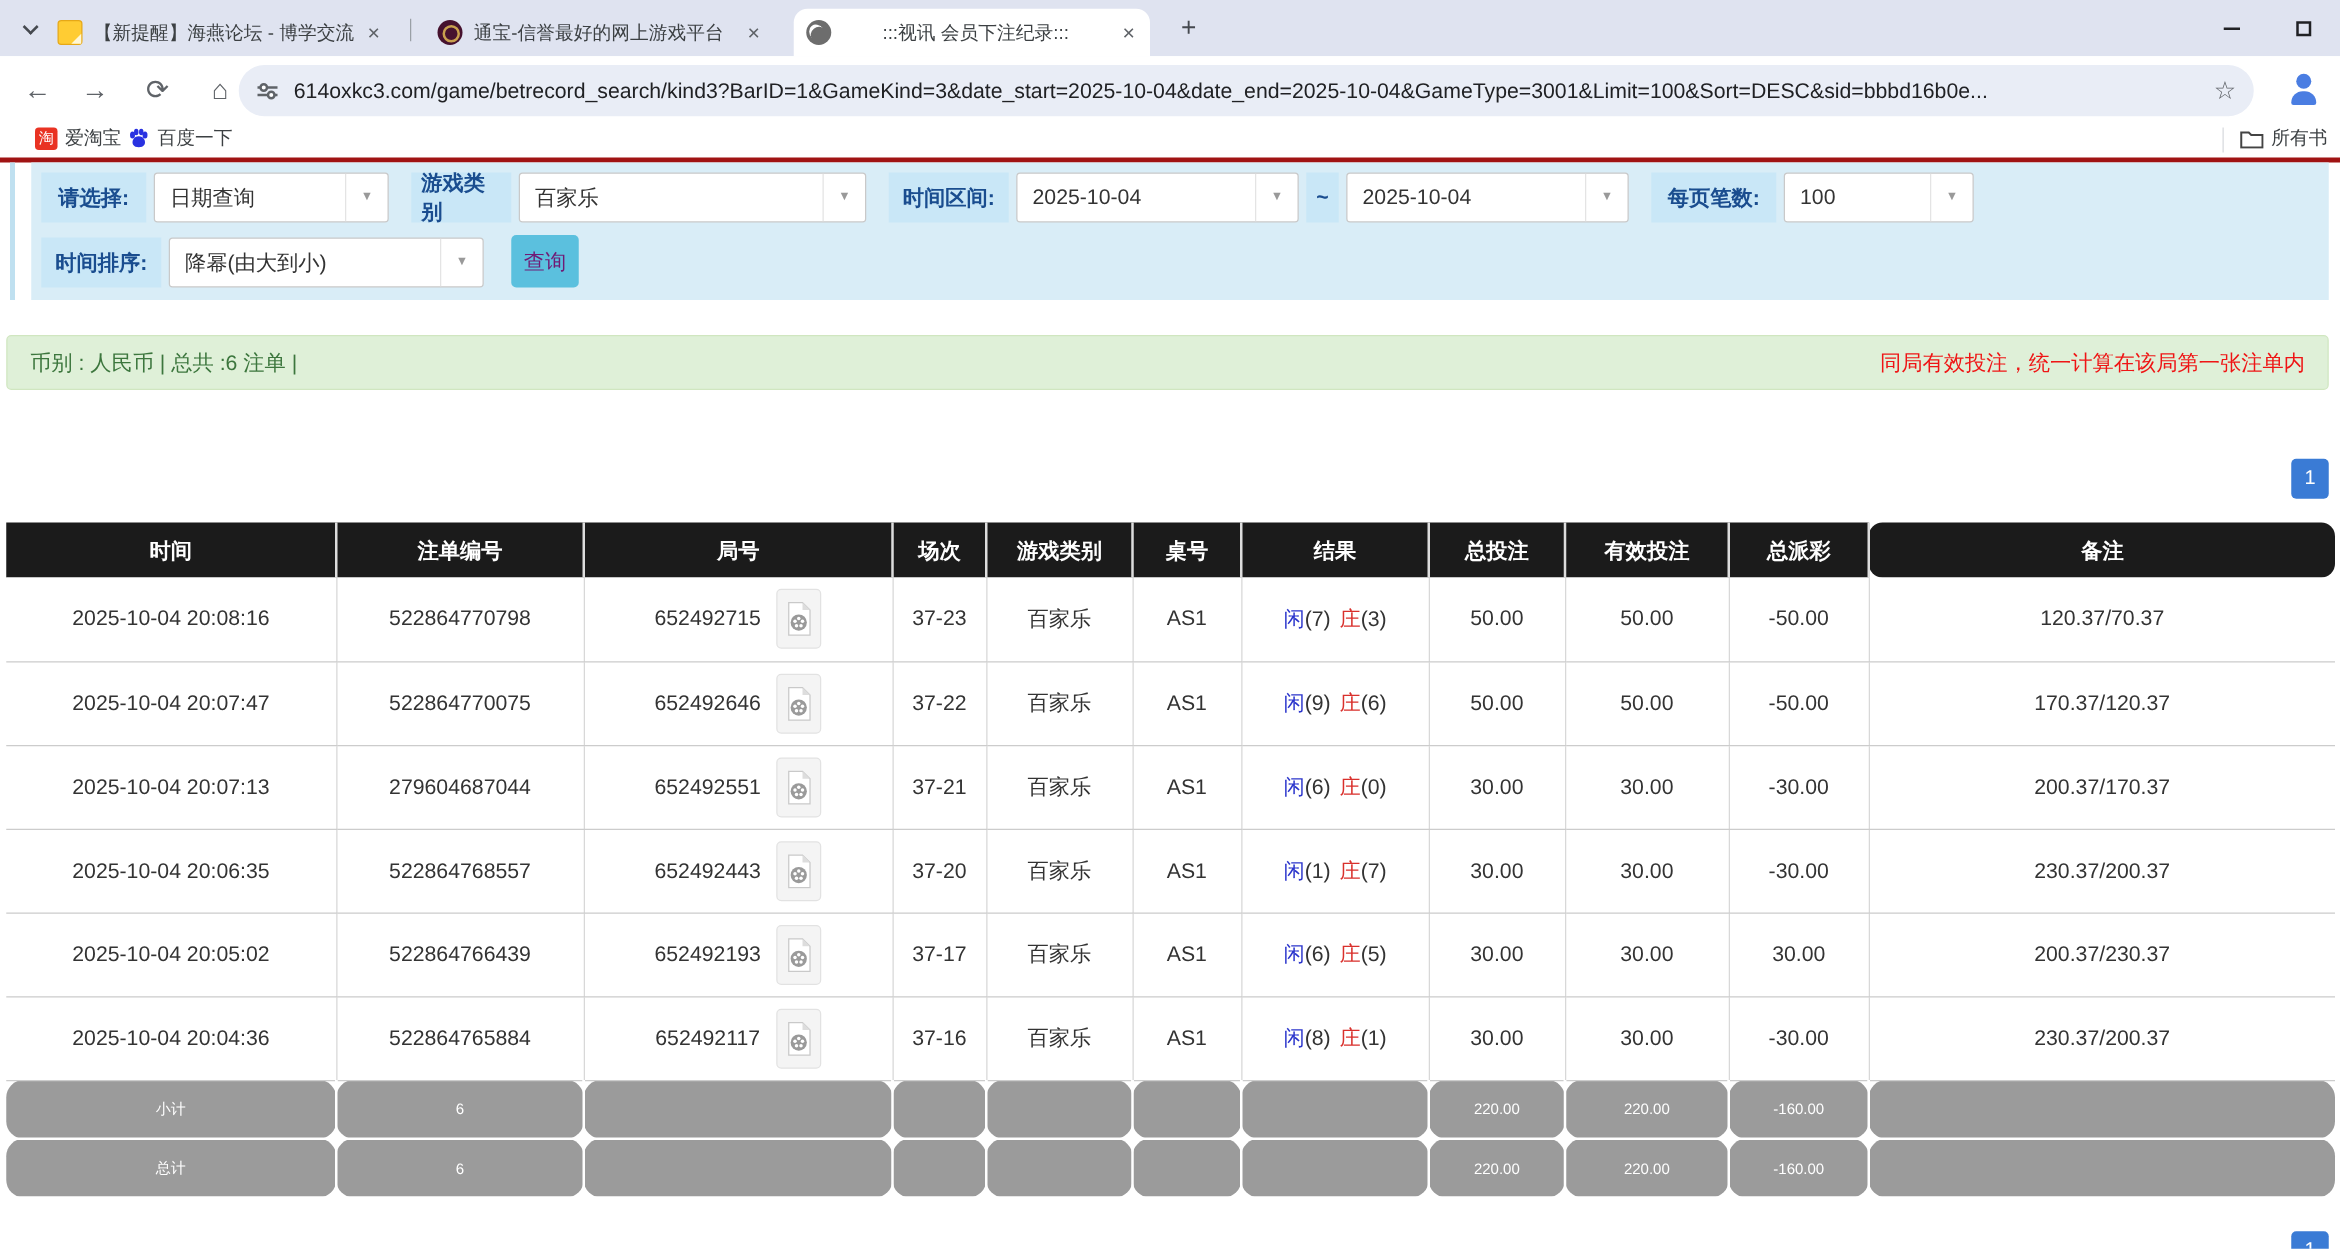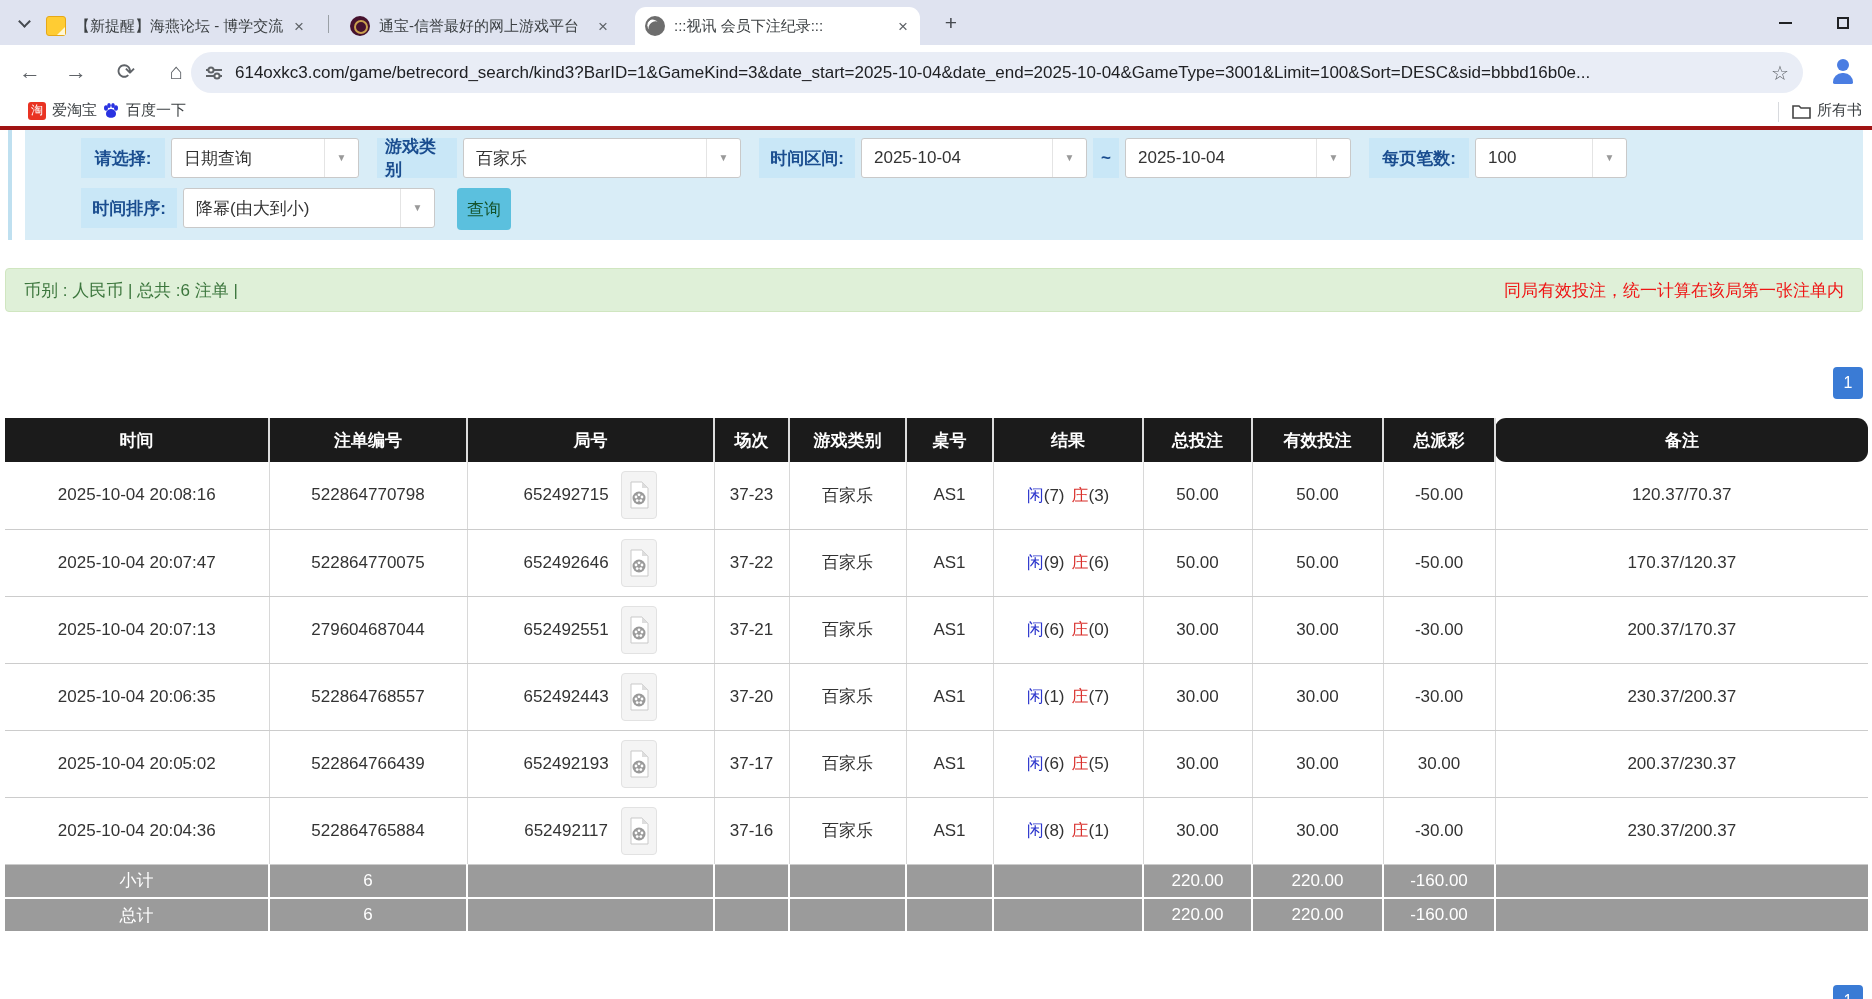--- a/index.html
+++ b/index.html
@@ -7,21 +7,21 @@
     font-family:"Liberation Sans","DejaVu Sans",sans-serif; }
   #screen { position:relative; width:1872px; height:999px; background:#fff; }
 
   
   .tabbar { position:absolute; top:0; left:0; width:1872px; height:45px; background:#dfe3f0; }
   .tab-search { position:absolute; left:14px; top:14px; width:20px; height:20px; cursor:pointer; }
   .tab-search i { display:block; width:9px; height:9px; border-right:2px solid #45494f;
     border-bottom:2px solid #45494f; transform:rotate(45deg); margin:3px auto; }
   .tab { position:absolute; top:7px; height:38px; border-radius:11px 11px 0 0;
     display:flex; align-items:center; padding:0 10px; }
-  .tab.active { background:#fff; }
+  .tab.active { background:#fff;text-align:center; }
   .tab-title { font-size:15px; color:#3c4043; white-space:nowrap; overflow:hidden;
     flex:1; margin:0 9px; }
   .tab-close { font-size:17px; color:#5f6368; line-height:1; cursor:pointer; padding:0 2px; }
   .tab-sep { position:absolute; top:15px; width:1px; height:18px; background:#9aa0a6; }
   .favicon { width:20px; height:20px; flex:0 0 20px; position:relative; }
   .fav-note { background:#ffcc33; border-radius:3px; border:1px solid #e6a817; }
   .fav-note::after { content:""; position:absolute; right:0; bottom:0; width:0; height:0;
     border-left:8px solid transparent; border-bottom:8px solid #fff7d6; }
   .fav-coin { background:#46122e; border-radius:50%; }
   .fav-coin::after { content:""; position:absolute; left:4px; top:4px; width:10px; height:10px;
@@ -55,30 +55,30 @@
     font-size:15px; color:#3c4043; cursor:pointer; }
   .bm-ico-taobao { width:18px; height:18px; background:#e93323; border-radius:3px; color:#fff;
     font-size:12px; display:flex; align-items:center; justify-content:center; }
   .bm-sep { position:absolute; left:1778px; top:2px; width:1px; height:20px; background:#d8dade; }
   .redline { position:absolute; top:126px; left:0; width:1872px; height:4px; background:#a01313; }
 
   
   .filter-panel { position:absolute; top:130px; left:25px; width:1838px; height:110px;
     background:#d9edf7; padding:8px 0 0 8px; }
   .filter-edge { position:absolute; top:130px; left:8px; width:4px; height:110px; background:#bfe0f0; }
-  .f-row { display:flex; align-items:flex-start; gap:6px;margin-left:48px; }
+  .f-row { display:flex; align-items:flex-end; gap:6px; }
   .f-row2 { margin-top:10px; }
   .chip { background:#c9e7f7; color:#1a4d8f; font-weight:bold; font-size:17px;
     height:40px; display:flex; align-items:center; justify-content:center; padding:0 8px; }
   .sel { background:#fff; border:1px solid #c9c9c9; border-radius:3px; height:40px;
     display:flex; align-items:center; cursor:pointer; }
   .sel .val { flex:1; font-size:17px; color:#333; padding-left:12px; white-space:nowrap; overflow:hidden; }
   .sel .caret { width:34px; text-align:center; font-size:10px; color:#999;
     border-left:1px solid #e4e4e4; line-height:38px; }
-  .btn-query { margin-left:16px; width:54px; height:42px; background:#5bc0de; color:#14532d;
+  .btn-query { margin-left:16px; width:54px; height:42px; background:#5bc0de; color:#701a75;
     border:none; border-radius:4px; font-size:17px; cursor:pointer;
     font-family:Liberation Serif, serif; }
 
   
   .notice { position:absolute; top:268px; left:5px; width:1858px; height:44px;
     background:#dff0d8; border:1px solid #d0e6c0; border-radius:4px;
     display:flex; align-items:center; justify-content:space-between; padding:0 18px; }
   .notice-left { color:#3c763d; font-size:17px; }
   .notice-right { color:#ef1515; font-size:17px; }
 
@@ -100,22 +100,22 @@
   .link-cell { color:#2a6fdb; cursor:pointer; }
   .rp { color:#2b35cc; }
   .rb { color:#d9302c; }
   .rn { color:#333; }
   .rn.mr { margin-right:7px; }
   .neg { color:#ee1111; }
   .round-no { vertical-align:middle; }
   .video-btn { display:inline-block; width:36px; height:48px; background:#f4f4f4;
     border:1px solid #e2e2e2; border-radius:4px; vertical-align:middle; margin-left:8px;
     cursor:pointer; text-align:center; padding-top:9px; }
-  tr.sum td { background:#9b9b9b; color:#fff; height:34px; border-right:2px solid #fff;
-    border-bottom:2px solid #fff; font-size:17px; }
+  tr.sum td { background:#9b9b9b; color:#fff; height:47px; border-right:2px solid #fff;
+    border-bottom:2px solid #fff; font-size:12px;border-radius:14px; }
 </style>
 </head>
 <body>
 
 <div id="screen">
 
   <div class="tabbar">
     <div class="tab-search">
         <i></i>
       </div>

